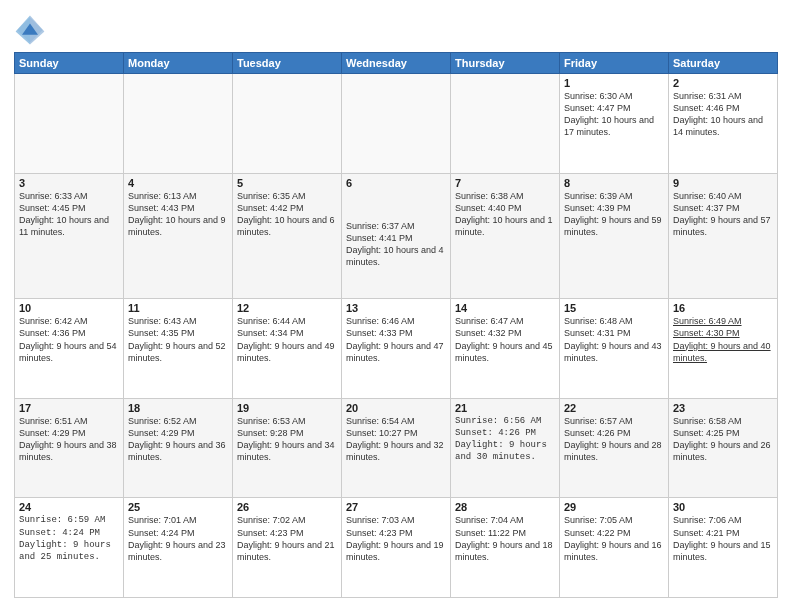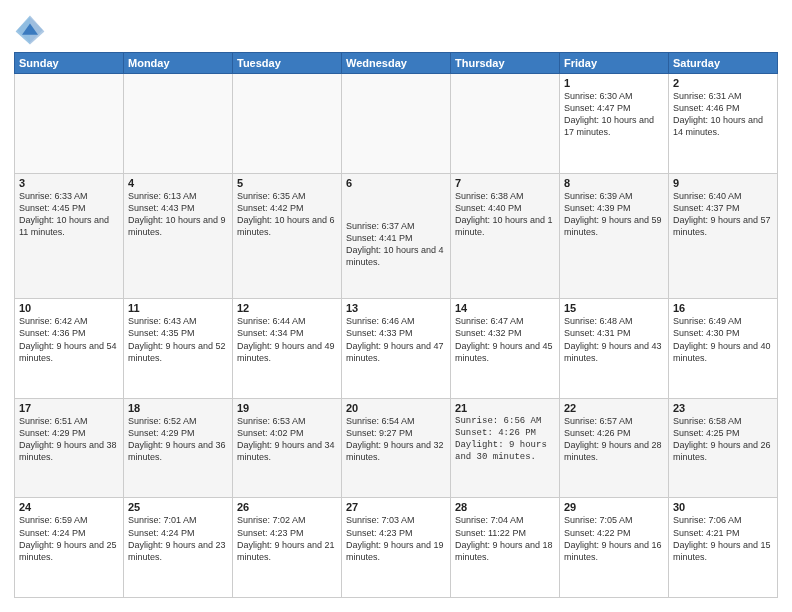--- a/index.html
+++ b/index.html
@@ -240,48 +240,48 @@
 Daylight: 9 hours and 45 minutes.</div>
           </td>
           <td>
             <div class="day-num">15</div>
             <div class="day-info" style="white-space: pre-line;">Sunrise: 6:48 AM
 Sunset: 4:31 PM
 Daylight: 9 hours and 43 minutes.</div>
           </td>
           <td>
             <div class="day-num">16</div>
-            <div class="day-info" style="white-space: pre-line;">Sunrise: 6:49 AM
+            <div class="day-info" style="white-space: pre-line; text-decoration: underline;">Sunrise: 6:49 AM
 Sunset: 4:30 PM
 Daylight: 9 hours and 40 minutes.</div>
           </td>
         </tr>
         <tr>
           <td>
             <div class="day-num">17</div>
             <div class="day-info" style="white-space: pre-line;">Sunrise: 6:51 AM
 Sunset: 4:29 PM
 Daylight: 9 hours and 38 minutes.</div>
           </td>
           <td>
             <div class="day-num">18</div>
             <div class="day-info" style="white-space: pre-line;">Sunrise: 6:52 AM
 Sunset: 4:29 PM
 Daylight: 9 hours and 36 minutes.</div>
           </td>
           <td>
             <div class="day-num">19</div>
             <div class="day-info" style="white-space: pre-line;">Sunrise: 6:53 AM
-Sunset: 4:02 PM
+Sunset: 9:28 PM
 Daylight: 9 hours and 34 minutes.</div>
           </td>
           <td>
             <div class="day-num">20</div>
             <div class="day-info" style="white-space: pre-line;">Sunrise: 6:54 AM
-Sunset: 9:27 PM
+Sunset: 10:27 PM
 Daylight: 9 hours and 32 minutes.</div>
           </td>
           <td>
             <div class="day-num">21</div>
             <div class="day-info" style="white-space: pre-line; font-family: Liberation Mono, monospace;">Sunrise: 6:56 AM
 Sunset: 4:26 PM
 Daylight: 9 hours and 30 minutes.</div>
           </td>
           <td>
             <div class="day-num">22</div>
@@ -292,21 +292,21 @@
           <td>
             <div class="day-num">23</div>
             <div class="day-info" style="white-space: pre-line;">Sunrise: 6:58 AM
 Sunset: 4:25 PM
 Daylight: 9 hours and 26 minutes.</div>
           </td>
         </tr>
         <tr>
           <td>
             <div class="day-num">24</div>
-            <div class="day-info" style="white-space: pre-line;">Sunrise: 6:59 AM
+            <div class="day-info" style="white-space: pre-line; font-family: Liberation Mono, monospace;">Sunrise: 6:59 AM
 Sunset: 4:24 PM
 Daylight: 9 hours and 25 minutes.</div>
           </td>
           <td>
             <div class="day-num">25</div>
             <div class="day-info" style="white-space: pre-line;">Sunrise: 7:01 AM
 Sunset: 4:24 PM
 Daylight: 9 hours and 23 minutes.</div>
           </td>
           <td>

